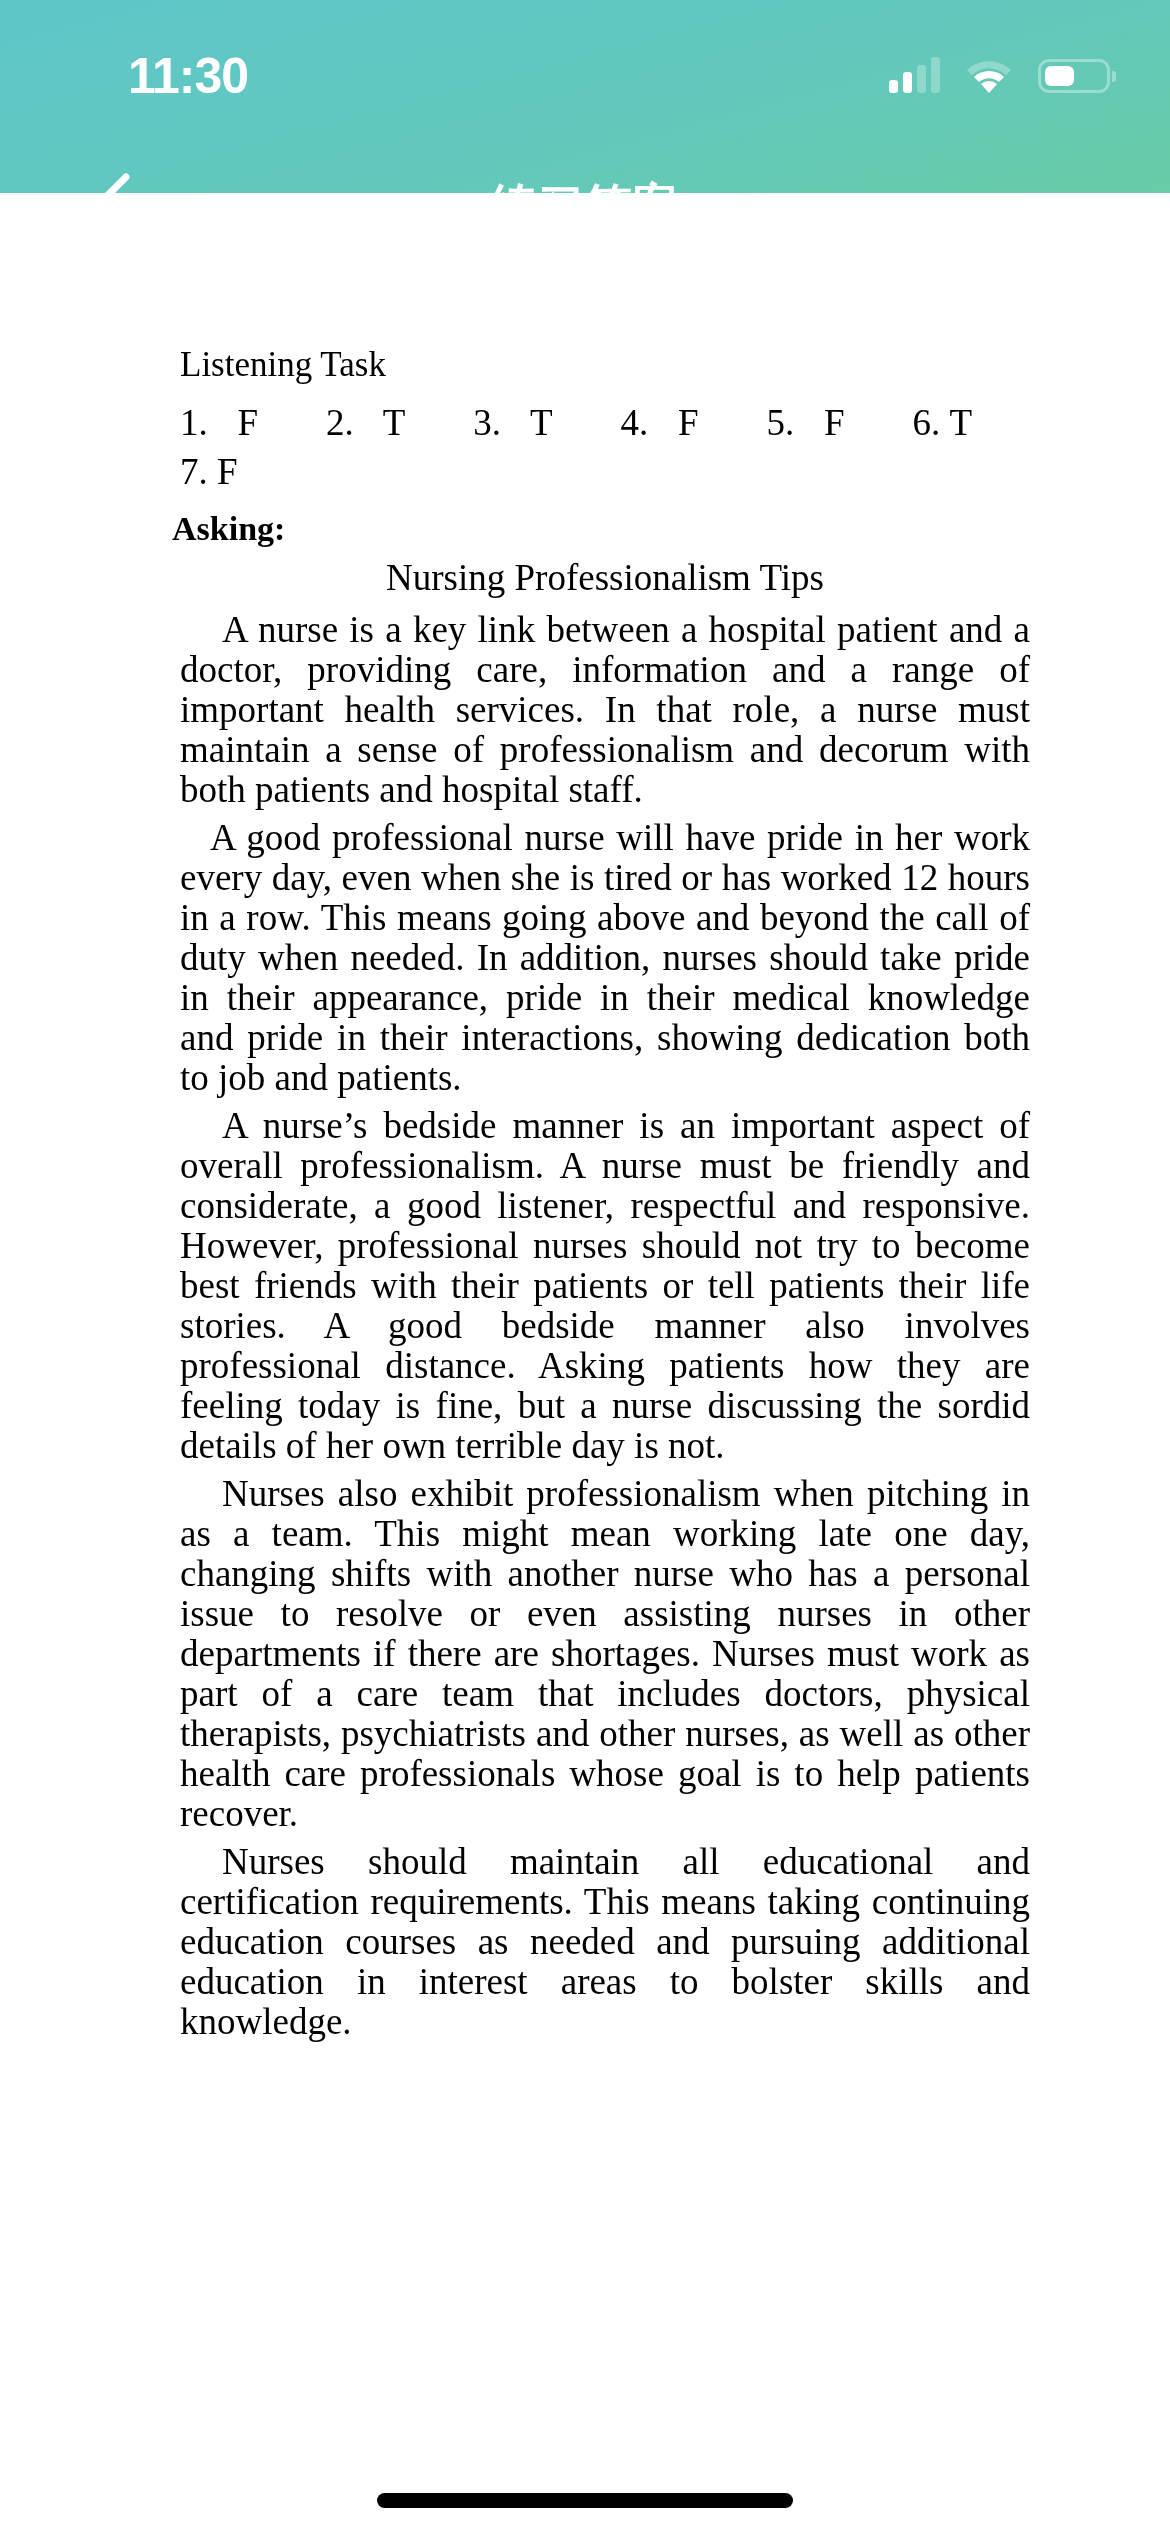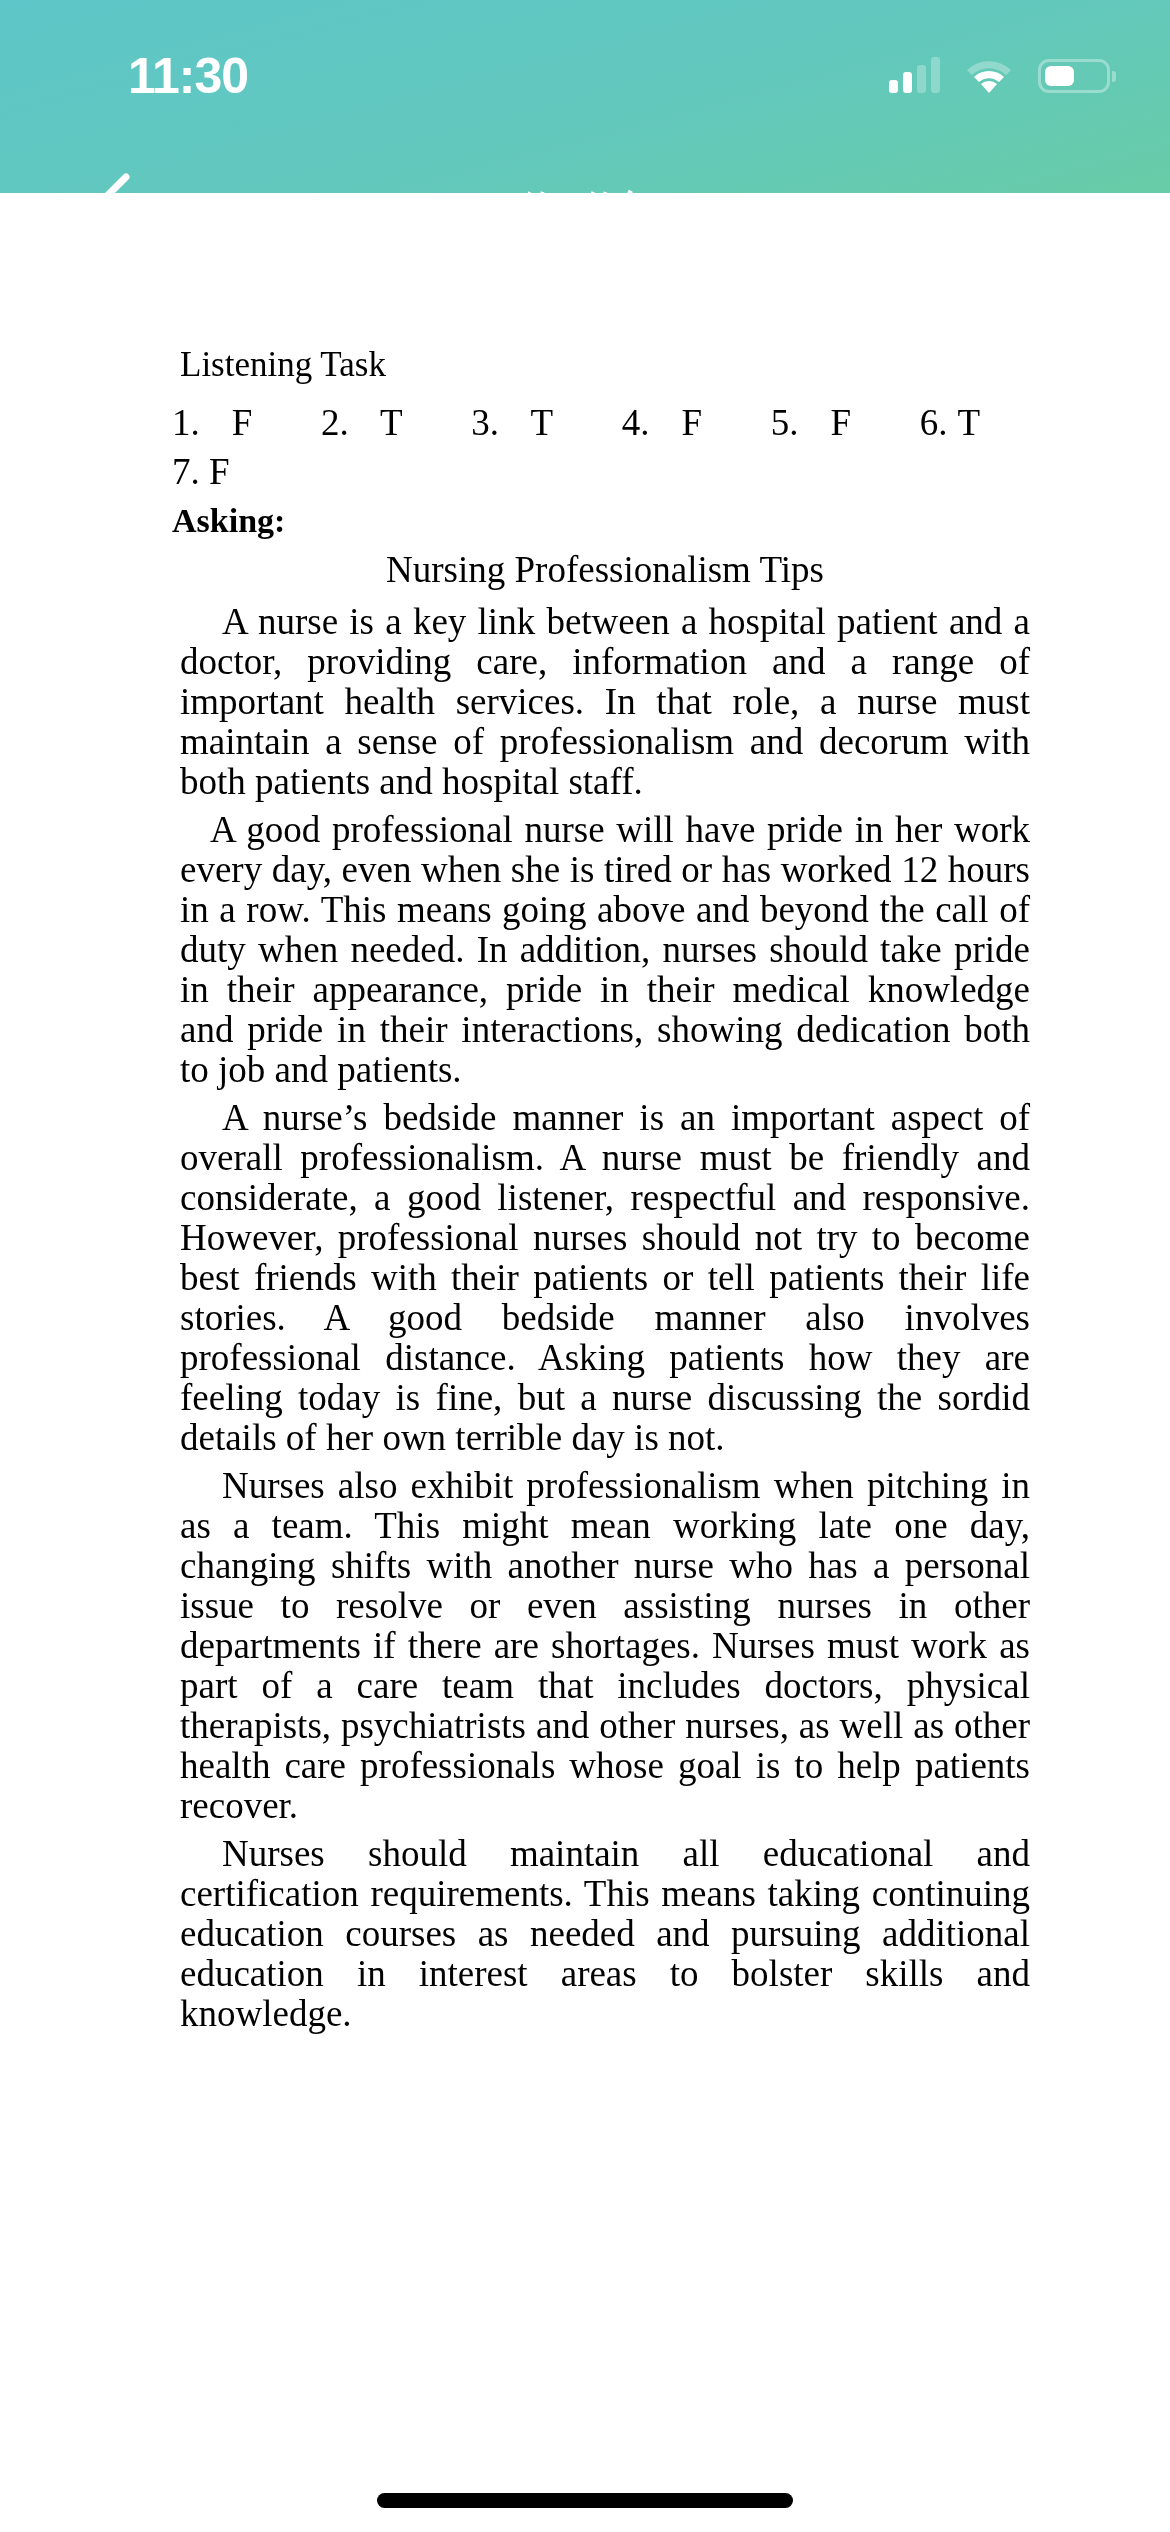--- a/index.html
+++ b/index.html
@@ -75,21 +75,21 @@
     left: 88px; top: 172px;
     width: 50px; height: 70px;
     cursor: pointer;
   }
   .nav-title {
     position: absolute;
     left: 0; top: 168px;
     width: 1170px;
     text-align: center;
     font-family: "DejaVu Sans", sans-serif;
-    font-size: 31px;
+    font-size: 47px;
     font-weight: bold;
     line-height: 76px;
     color: #ffffff;
   }
 
   .content {
     position: absolute;
     left: 172px;
     top: 332px;
     width: 866px;
@@ -113,21 +113,21 @@
     font-weight: normal;
     font-size: 35px;
     line-height: 50px;
     margin: 8px;
   }
   .answers {
     font-size: 37px;
     line-height: 49px;
     text-align: justify;
     text-align-last: left;
-    margin: 0;
+    margin: 8px;
   }
   .answers .ans { display: inline; }
   .answers .gap { display: inline-block; width: 58px; }
   .script-label {
     font-weight: bold;
     font-size: 34px;
     line-height: 49px;
     margin: 0;
   }
   .script-title {

